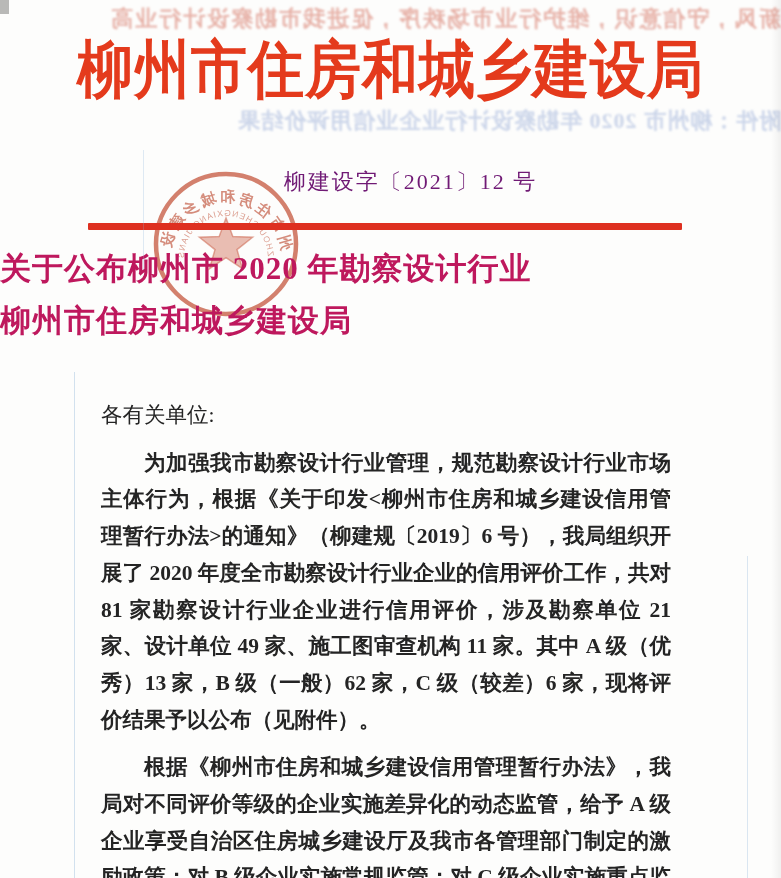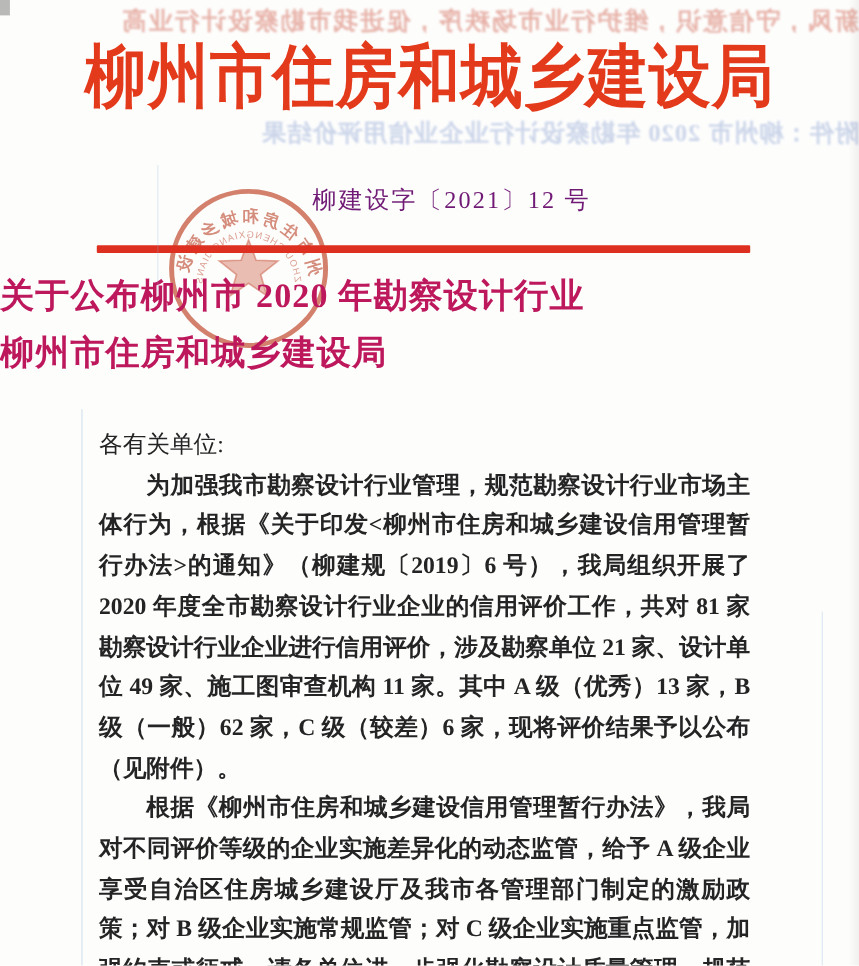--- a/index.html
+++ b/index.html
@@ -39,21 +39,21 @@
   .title{
     position:absolute;top:243px;left:0;width:781px;text-align:left;
     font-size:31px;line-height:52px;font-weight:bold;color:#be185d;
     letter-spacing:1px;
   }
   
   .bodytext{
     position:absolute;top:386px;left:90px;width:592px;
     font-size:21.5px;line-height:36.7px;text-align:justify;color:#242424;
   }
-  .bodytext p{margin:0;}
+  .bodytext p{margin:11px;}
   .para{text-indent:2em;font-weight:bold;}
   
   .streak{position:absolute;width:1px;background:rgba(140,180,216,.38);}
   .streak.s1{left:74px;top:372px;height:506px;}
   .streak.s2{left:143px;top:150px;height:120px;opacity:.7;}
   .streak.s3{left:747px;top:556px;height:322px;opacity:.8;}
   .corner-mark{position:absolute;left:0;top:0;width:9px;height:14px;background:#b9b9b7;}
   .edge-shadow{position:absolute;right:0;top:0;width:10px;height:878px;
     background:linear-gradient(to right,rgba(0,0,0,0),rgba(0,0,0,.05));}
 </style>

